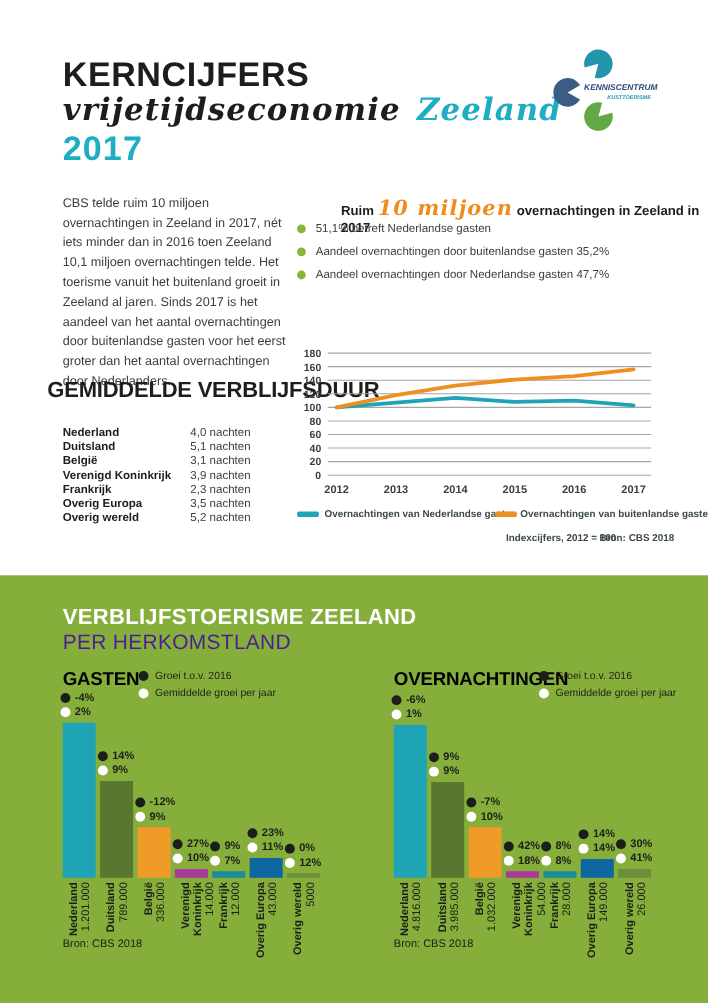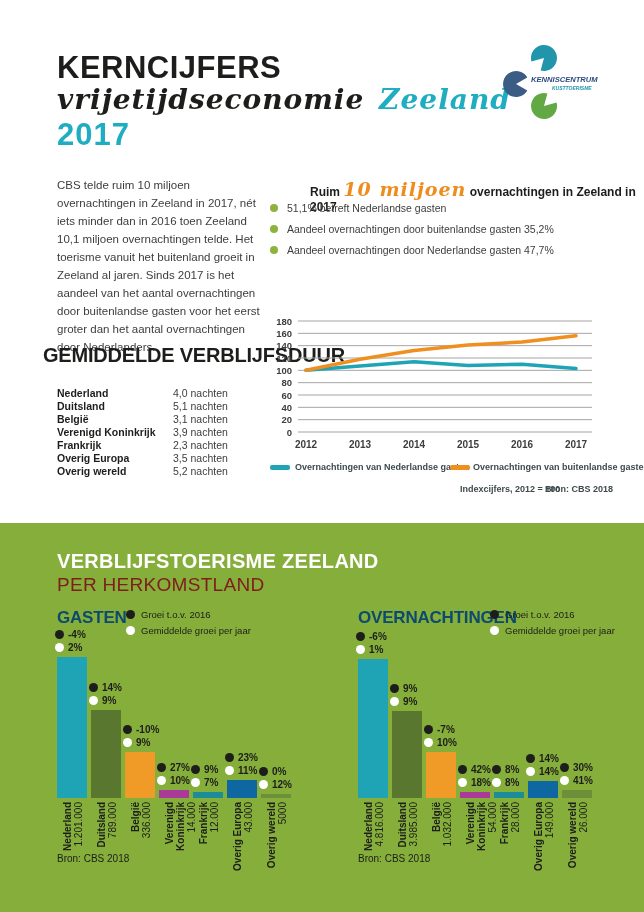--- a/index.html
+++ b/index.html
@@ -30,22 +30,22 @@
   .dur-val{font-size:10.5px;color:#3e3d3b;width:98px;text-align:left;}
   
   .linechart-wrap{left:270px;top:306px;width:360px;height:200px;}
   .lc-legend-row{position:absolute;top:158px;height:8px;}
   .lc-swatch{position:absolute;top:1px;width:20px;height:5px;border-radius:2px;}
   .lc-ltext{position:absolute;top:-2px;font-size:9px;font-weight:bold;color:#3e4a4c;white-space:nowrap;}
   .lc-note{position:absolute;top:178px;font-size:9px;font-weight:bold;color:#3e4a4c;white-space:nowrap;}
   
   .green{left:0;top:523px;width:644px;height:389px;background:#85ae3a;}
   .g-h1{left:57px;top:27px;font-size:20px;font-weight:bold;color:#ffffff;letter-spacing:.3px;}
-  .g-h2{left:57px;top:51px;font-size:19px;color:#7f1d1d;letter-spacing:.3px;}
-  .bc-title{font-size:17px;font-weight:bold;color:#0c4a6e;letter-spacing:-.2px;}
+  .g-h2{left:57px;top:51px;font-size:19px;color:#4c1d95;letter-spacing:.3px;}
+  .bc-title{font-size:17px;font-weight:bold;color:#000000;letter-spacing:-.2px;}
   .bc-legend{width:200px;}
   .bcl-row{display:flex;align-items:center;margin-bottom:5px;}
   .bcl-dot{width:9px;height:9px;border-radius:50%;margin-right:6px;flex:0 0 9px;}
   .bcl-text{font-size:9.5px;font-weight:normal;color:#1d1d1b;white-space:nowrap;}
   .barchart{width:240px;height:270px;}
   .bar{position:absolute;width:30px;}
   .ann{position:absolute;}
   .ann-row{display:flex;align-items:center;height:12px;margin-bottom:1px;}
   .ann-dot{width:9px;height:9px;border-radius:50%;margin-right:4px;flex:0 0 9px;}
   .ann-pct{font-size:10px;font-weight:bold;color:#1d1d1b;white-space:nowrap;}
@@ -217,21 +217,21 @@
           </div>
         </div>
         <div class="bar-label" style="left: 39px; top: 164px;">
           <div class="bl-name">Duitsland</div>
           <div class="bl-value">789.000</div>
         </div>
         <div class="bar" style="left: 68px; bottom: 110px; height: 46px; background: rgb(240, 155, 40);"></div>
         <div class="ann" style="left: 66px; bottom: 159px;">
           <div class="ann-row">
             <span class="ann-dot" style="background: rgb(29, 29, 27);"></span>
-            <span class="ann-pct">-10%</span>
+            <span class="ann-pct">-12%</span>
           </div>
           <div class="ann-row">
             <span class="ann-dot" style="background: rgb(255, 255, 255);"></span>
             <span class="ann-pct">9%</span>
           </div>
         </div>
         <div class="bar-label" style="left: 73px; top: 164px;">
           <div class="bl-name">België</div>
           <div class="bl-value">336.000</div>
         </div>

